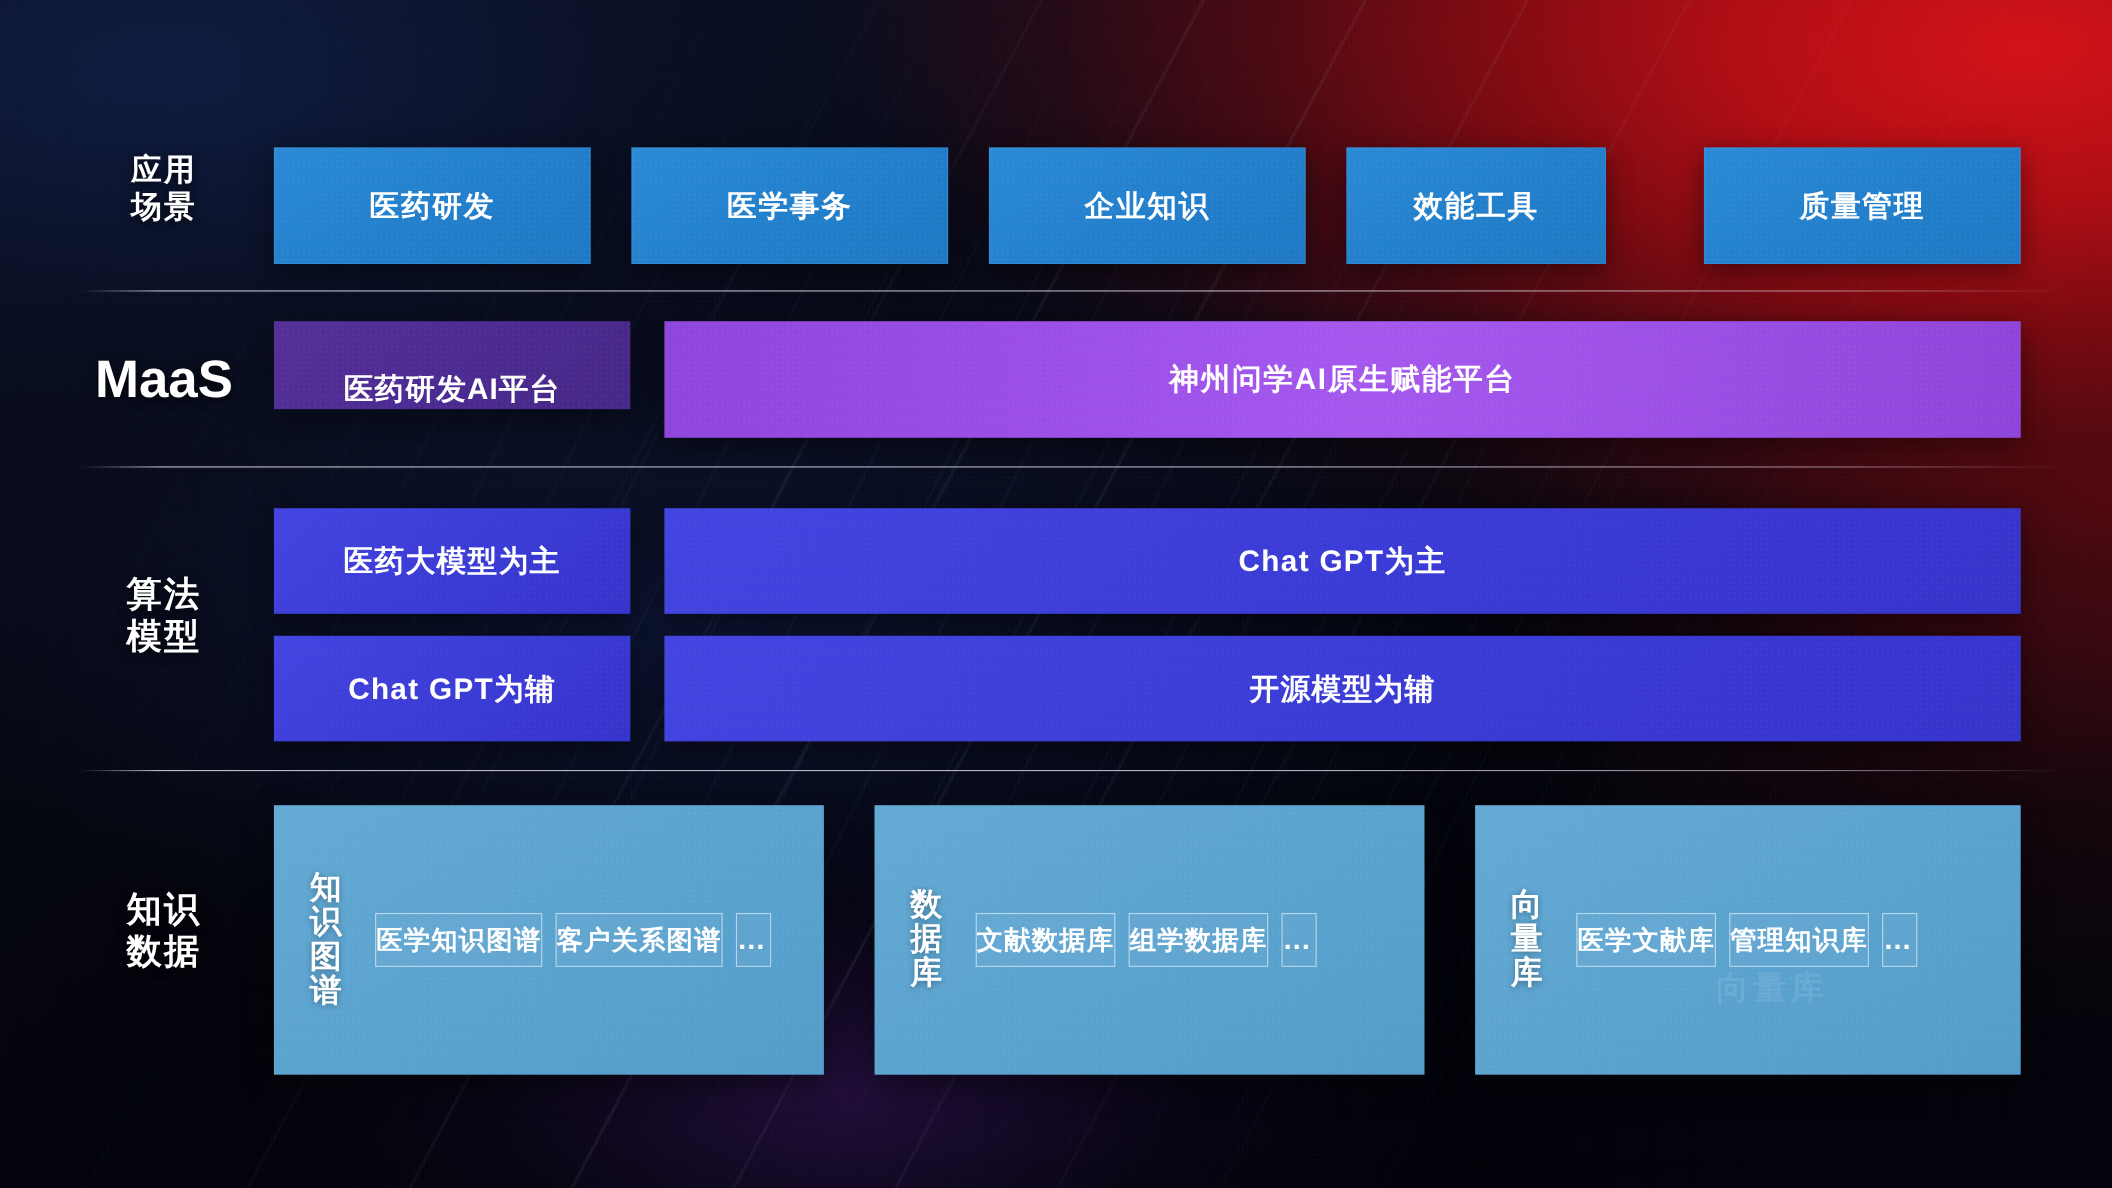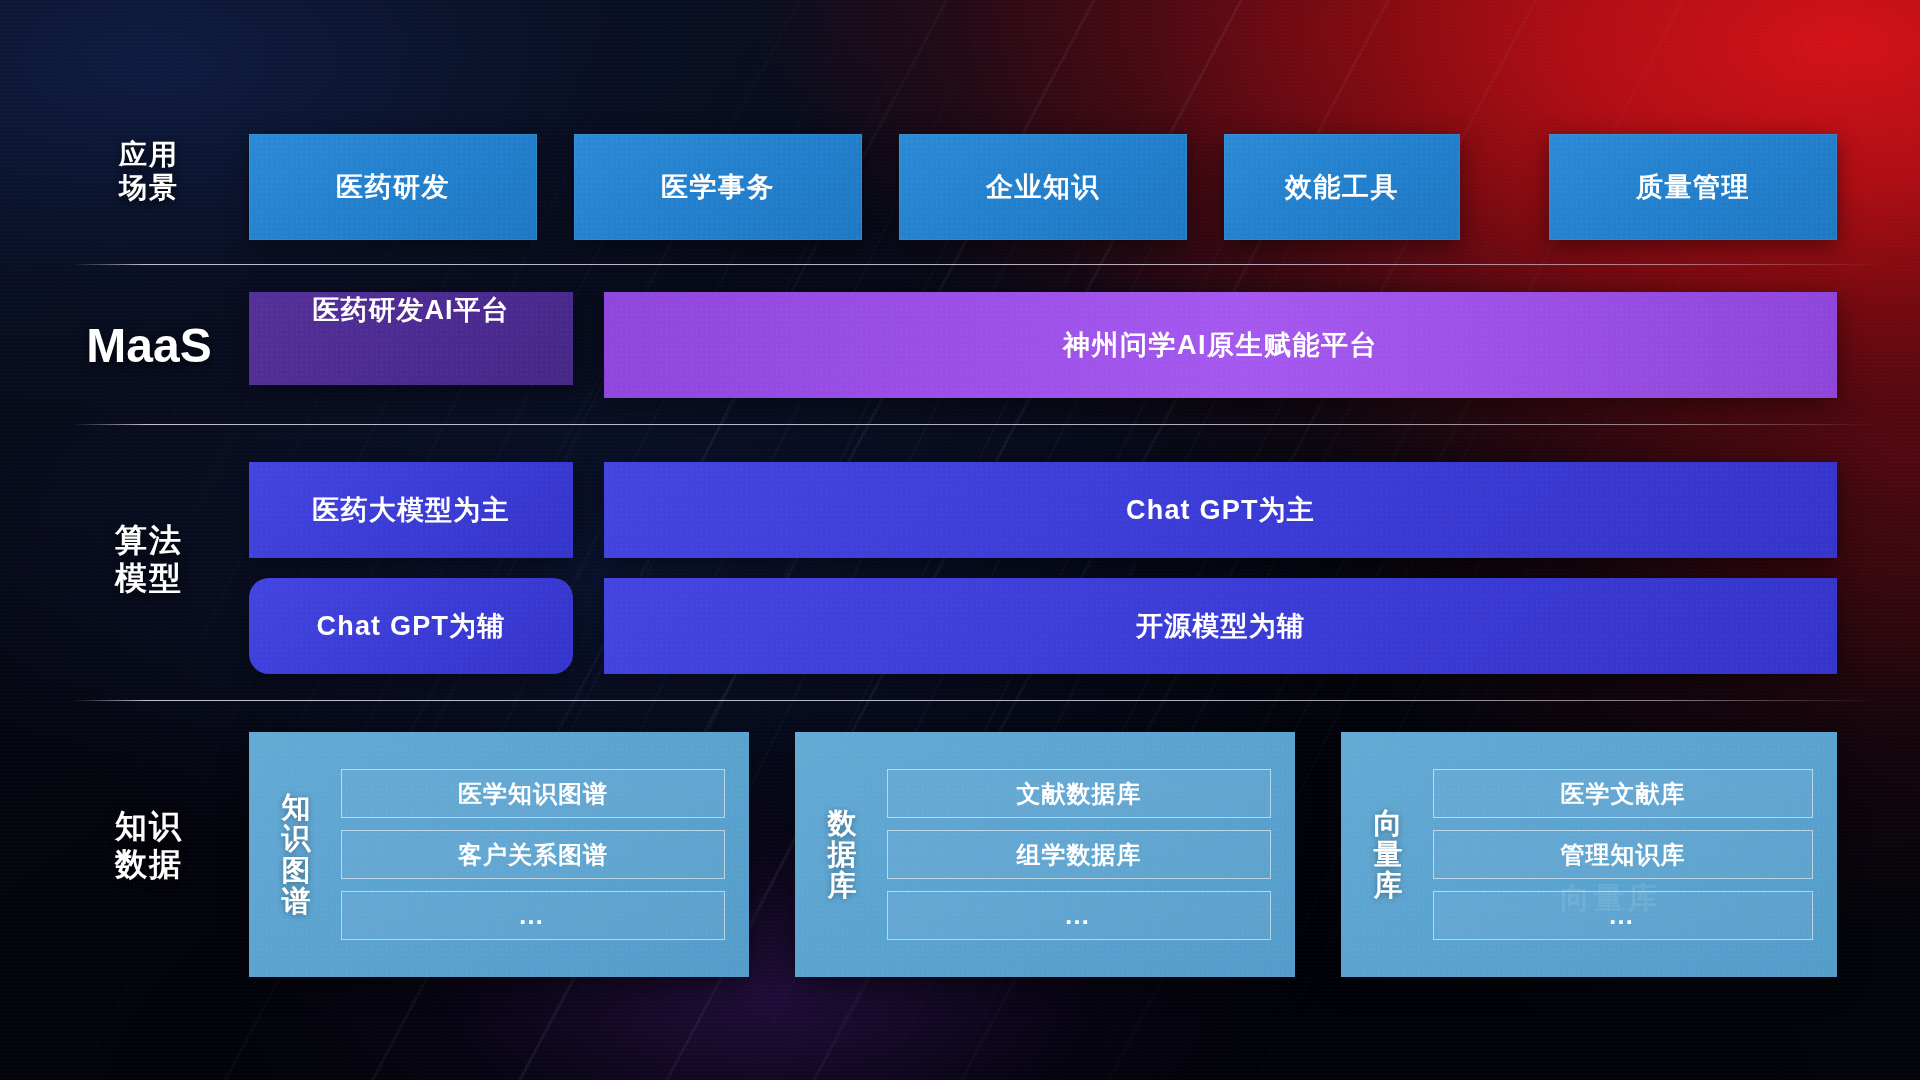--- a/index.html
+++ b/index.html
@@ -80,23 +80,23 @@
     position:absolute;top:0;height:106px;
     background:linear-gradient(150deg,#2b8ad6 0%,#2380cc 48%,#1f78c4 100%);
     display:flex;align-items:center;justify-content:center;
     color:#fff;font-size:27px;font-weight:700;letter-spacing:1.5px;
     box-shadow:0 6px 22px rgba(0,0,0,.45), inset 0 0 0 1px rgba(255,255,255,.07);
   }
   .scn-box .dots{position:absolute;inset:0;background-image:radial-gradient(rgba(255,255,255,.10) 1px, rgba(0,0,0,0) 1px);background-size:5px 5px;opacity:.5;pointer-events:none;}
 
   
   .maas-dark{
-    position:absolute;top:0;left:249px;width:324px;height:93px;
+    position:absolute;top:0;left:249px;width:324px;height:80px;
     background:linear-gradient(135deg,#553099 0%,#4c2b92 50%,#462887 100%);
-    display:flex;align-items:flex-start;justify-content:center;
+    display:flex;align-items:flex-end;justify-content:center;
     color:#fff;font-size:27px;font-weight:700;letter-spacing:1px;
     box-shadow:0 6px 22px rgba(0,0,0,.45);
   }
   .maas-bright{
     position:absolute;top:0;left:604px;width:1233px;height:106px;
     background:linear-gradient(95deg,#8f46dc 0%,#9a4ee6 26%,#a558ee 52%,#9b4fe4 76%,#8e45da 100%);
     display:flex;align-items:center;justify-content:center;
     color:#fff;font-size:27px;font-weight:700;letter-spacing:1.5px;
     box-shadow:0 6px 26px rgba(0,0,0,.45);
   }
@@ -122,21 +122,21 @@
   }
   .kn-card .dots{position:absolute;inset:0;background-image:radial-gradient(rgba(255,255,255,.10) 1px, rgba(0,0,0,0) 1px);background-size:5px 5px;opacity:.45;pointer-events:none;}
   .kn-vlabel{
     position:relative;z-index:2;
     width:62px;flex:0 0 62px;
     color:#fff;font-size:29px;font-weight:700;
     line-height:1.08;text-align:center;letter-spacing:0;
     text-shadow:0 1px 6px rgba(0,0,0,.35);
   }
   .kn-vlabel .ch{display:block;}
-  .kn-items{position:relative;z-index:2;flex:1;display:flex;flex-direction:column;gap:12px;padding:14px 8px 14px 14px;box-sizing:border-box;}
+  .kn-items{position:relative;z-index:2;flex:1;display:flex;gap:12px;padding:14px 8px 14px 14px;box-sizing:border-box;}
   .kn-item{
     height:47px;border:1px solid rgba(255,255,255,.55);
     display:flex;align-items:center;justify-content:center;
     color:#fff;font-size:24px;font-weight:700;letter-spacing:1px;
     background:rgba(255,255,255,.045);
   }
   .kn-item.ellipsis{font-size:26px;letter-spacing:4px;font-weight:700;}
 
   .wm{
     position:absolute;color:rgba(255,255,255,.10);font-size:30px;font-weight:700;
@@ -212,21 +212,21 @@
       </div>
 
       <div class="alg-box" style="top:10px;left:249px;width:324px;">
         <div class="dots"></div>
         <span>医药大模型为主</span>
       </div>
       <div class="alg-box" style="top:10px;left:604px;width:1233px;">
         <div class="dots"></div>
         <span>Chat GPT为主</span>
       </div>
-      <div class="alg-box" style="top:126px;left:249px;width:324px;border-radius:20px;">
+      <div class="alg-box" style="top:126px;left:249px;width:324px;">
         <div class="dots"></div>
         <span>Chat GPT为辅</span>
       </div>
       <div class="alg-box" style="top:126px;left:604px;width:1233px;">
         <div class="dots"></div>
         <span>开源模型为辅</span>
       </div>
     </div>
 
     <div class="divider" style="top:700px;"></div>

